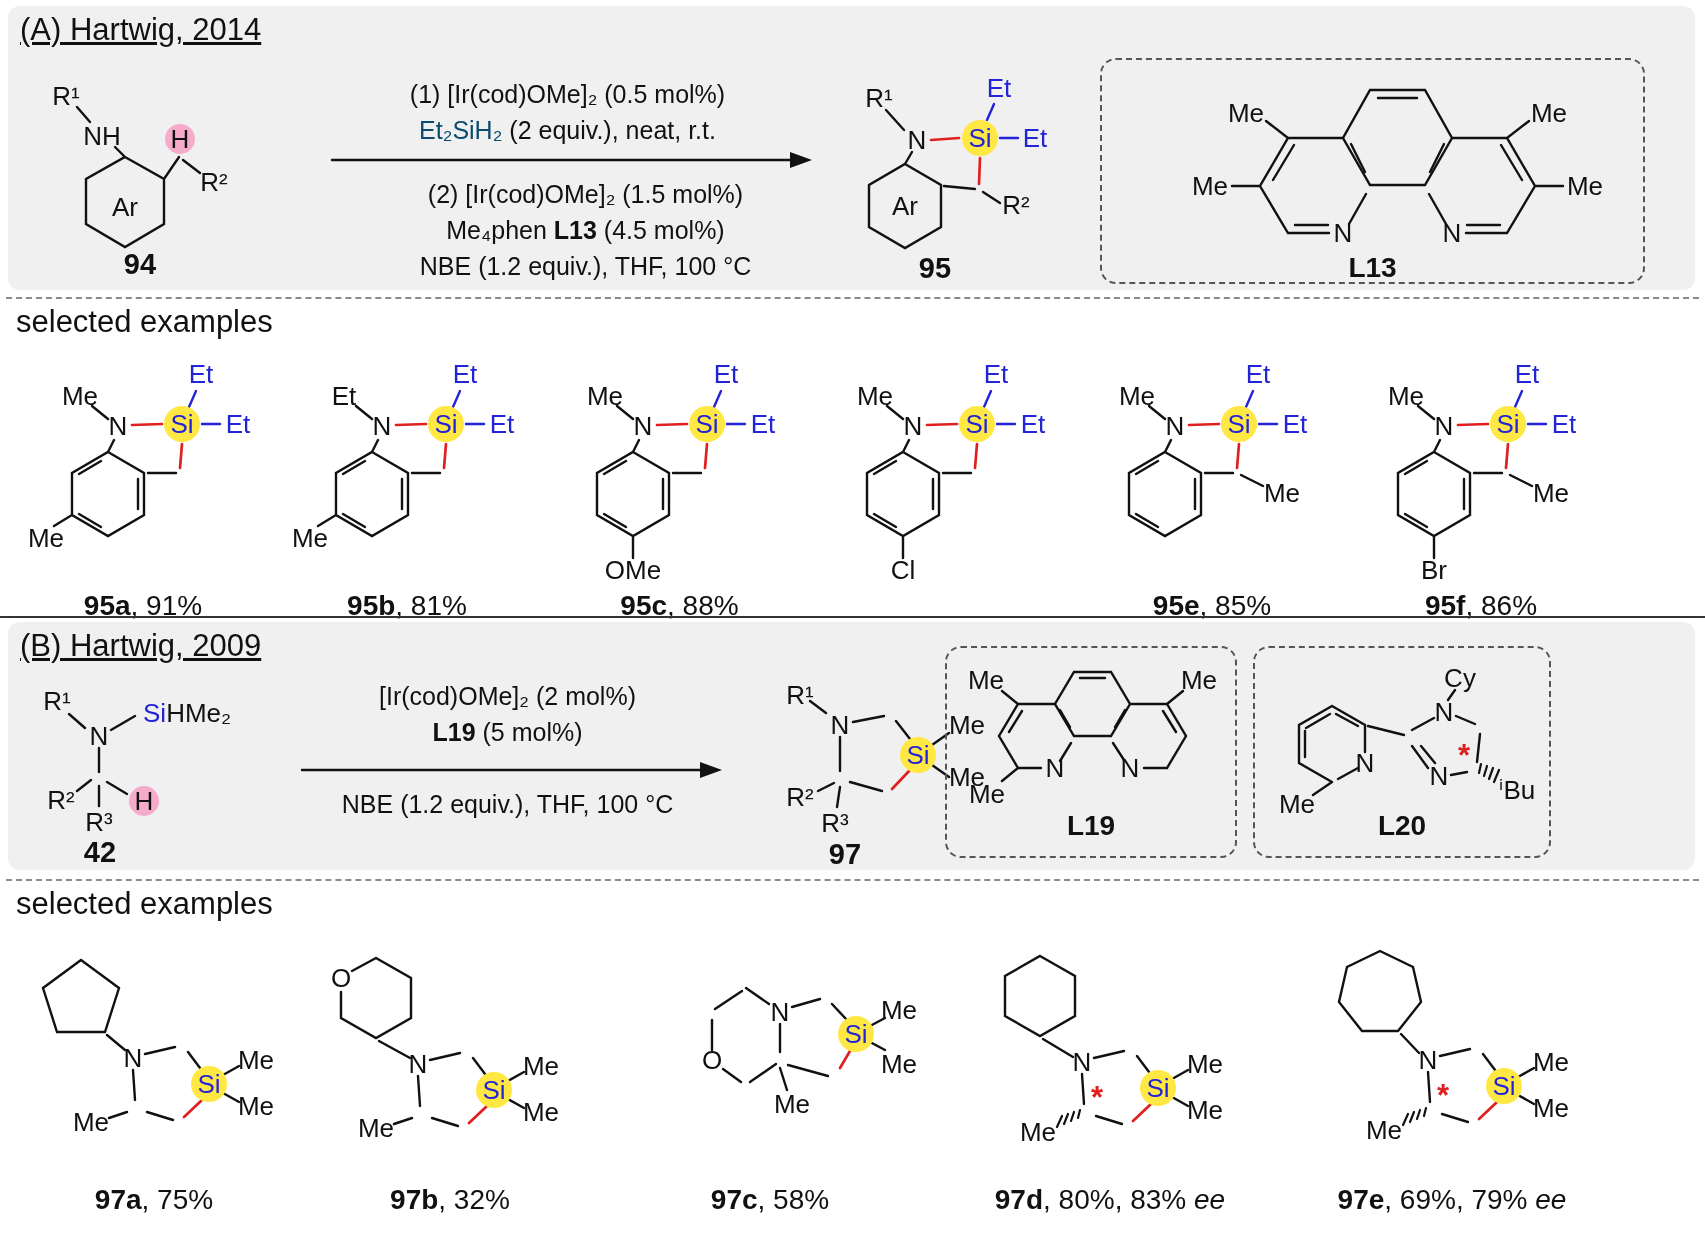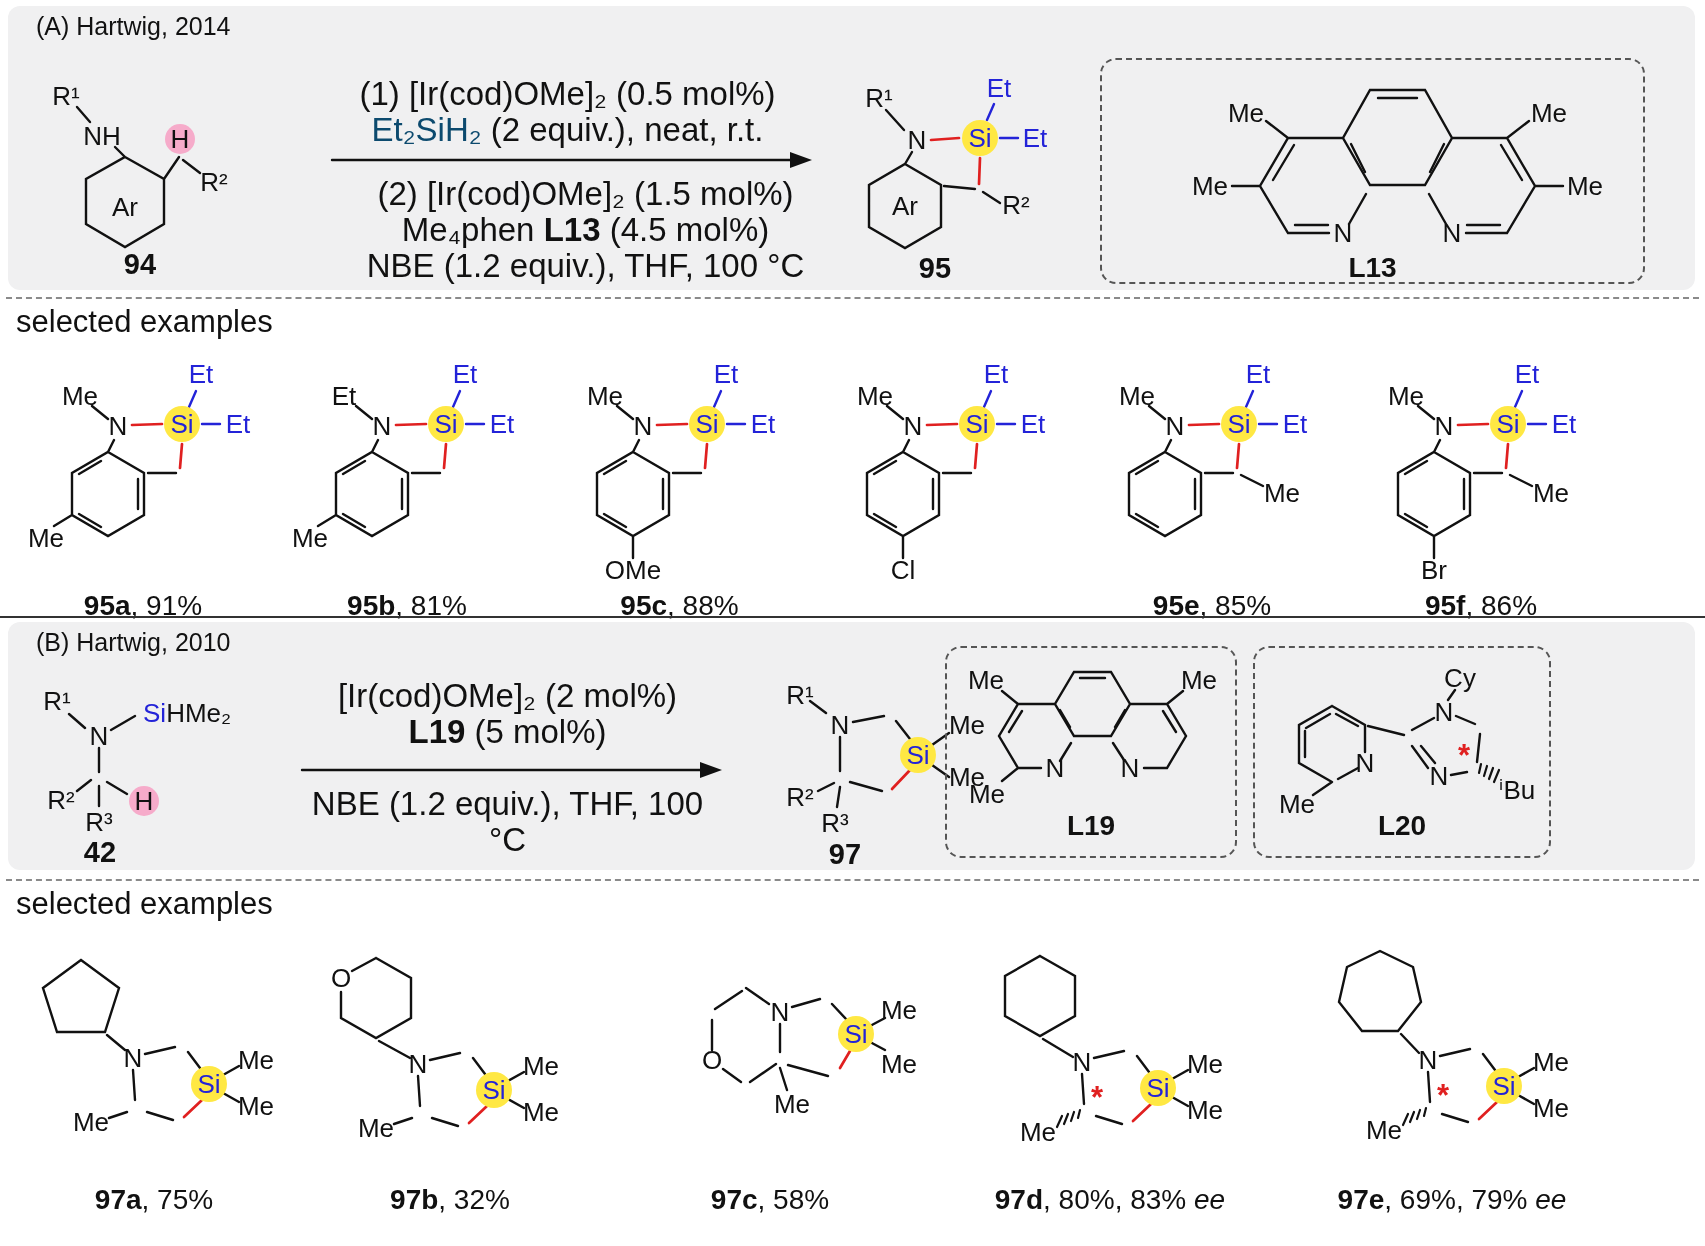--- a/index.html
+++ b/index.html
@@ -1,27 +1,27 @@
 <!DOCTYPE html>
 <html><head>
 <meta charset="utf-8">
 <style>
   html,body{margin:0;padding:0;background:#fff;}
   body{font-family:"Liberation Sans","DejaVu Sans",sans-serif;color:#111;}
   .page{position:relative;width:1705px;height:1246px;background:#fff;overflow:hidden;}
   .panel{position:absolute;left:8px;width:1687px;background:#f0f0f1;border-radius:12px;}
   .panel-a{top:6px;height:284px;}
   .panel-b{top:622px;height:248px;}
-  .hdr{position:absolute;left:36px;font-size:25px;}
+  .hdr{position:absolute;left:20px;font-size:31px;text-decoration:underline;}
   .sel{position:absolute;left:16px;font-size:31px;}
   .dash{position:absolute;left:6px;width:1693px;height:0;border-top:2px dashed #8a8a8a;}
   .solid{position:absolute;left:0;width:1705px;height:0;border-top:2px solid #333;}
   .mol{position:absolute;}
   .molcap{position:absolute;text-align:center;font-size:29px;font-weight:700;}
-  .cond{position:absolute;text-align:center;font-size:33px;line-height:36px;}
+  .cond{position:absolute;text-align:center;font-size:25px;line-height:36px;}
   .bluetxt{color:#0c4a6e;}
   .arrow{position:absolute;}
   .ligbox{position:absolute;border:2.5px dashed #555;border-radius:16px;display:flex;flex-direction:column;align-items:center;justify-content:flex-start;padding-top:8px;box-sizing:border-box;}
   .liglabel{font-size:28px;font-weight:700;margin-top:2px;}
   .excell{position:absolute;text-align:center;}
   .row-a{top:334px;}
   .row-b{top:938px;}
   .cap{font-size:28px;margin-top:2px;}
   .cap b{font-weight:700;}
   .cap i{font-style:italic;}
@@ -203,21 +203,21 @@
       <text class="at blue" x="208" y="99">Et</text>
       <text class="at" x="195" y="168">Me</text>
       <text class="at" x="78" y="245">Br</text>
     </svg>
     <div class="cap"><b>95f</b><span>, 86%</span></div>
   </div>
 
   <div class="solid" style="top:616px;"></div>
 
   <div class="panel panel-b"></div>
-  <div class="hdr" style="top:628px;">(B) Hartwig, 2010</div>
+  <div class="hdr" style="top:628px;">(B) Hartwig, 2009</div>
 
   <svg class="mol" style="left:25px;top:664px;" width="280" height="175">
     <path class="bd" d="M44,50 L60,64 M86,66 L110,52 M74,84 L74,108 M82,118 L102,130 M66,116 L52,127 M74,122 L74,142"></path>
     <circle class="hhl" cx="119" cy="137" r="15"></circle>
     <text class="at" x="32" y="46">R¹</text>
     <text class="at" x="74" y="81">N</text>
     <text class="at start" x="118" y="58"><tspan class="blue">Si</tspan><tspan>HMe₂</tspan></text>
     <text class="at" x="119" y="146">H</text>
     <text class="at" x="36" y="145">R²</text>
     <text class="at" x="74" y="167">R³</text>

